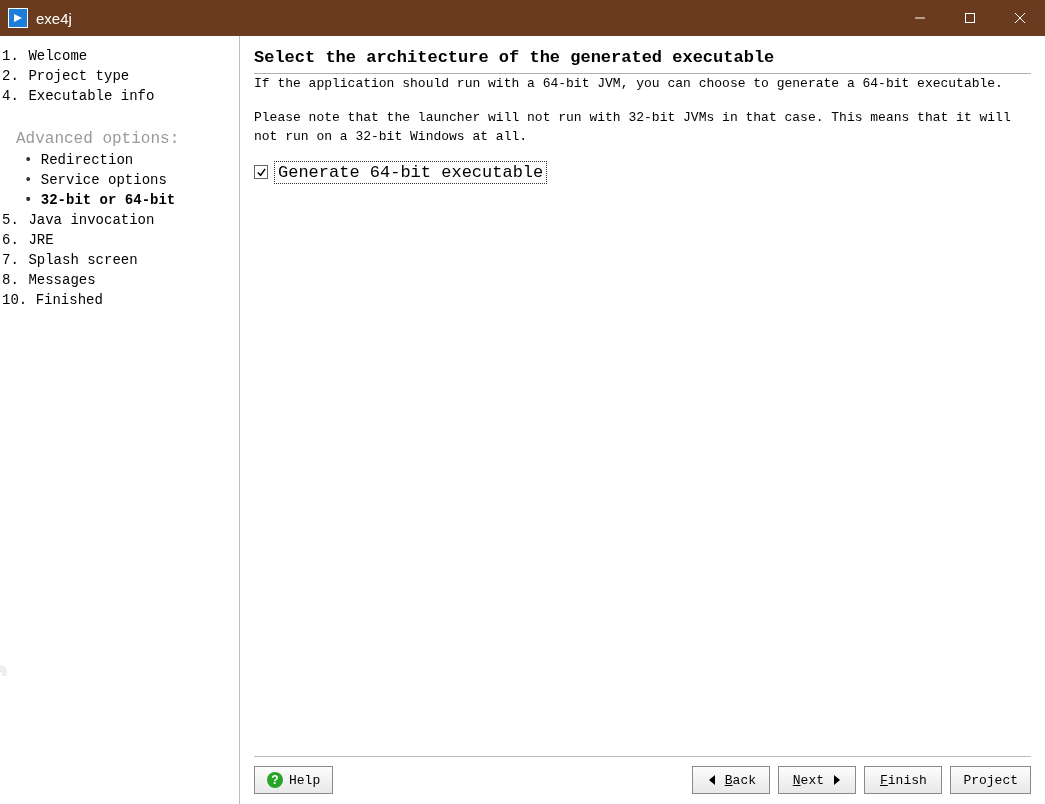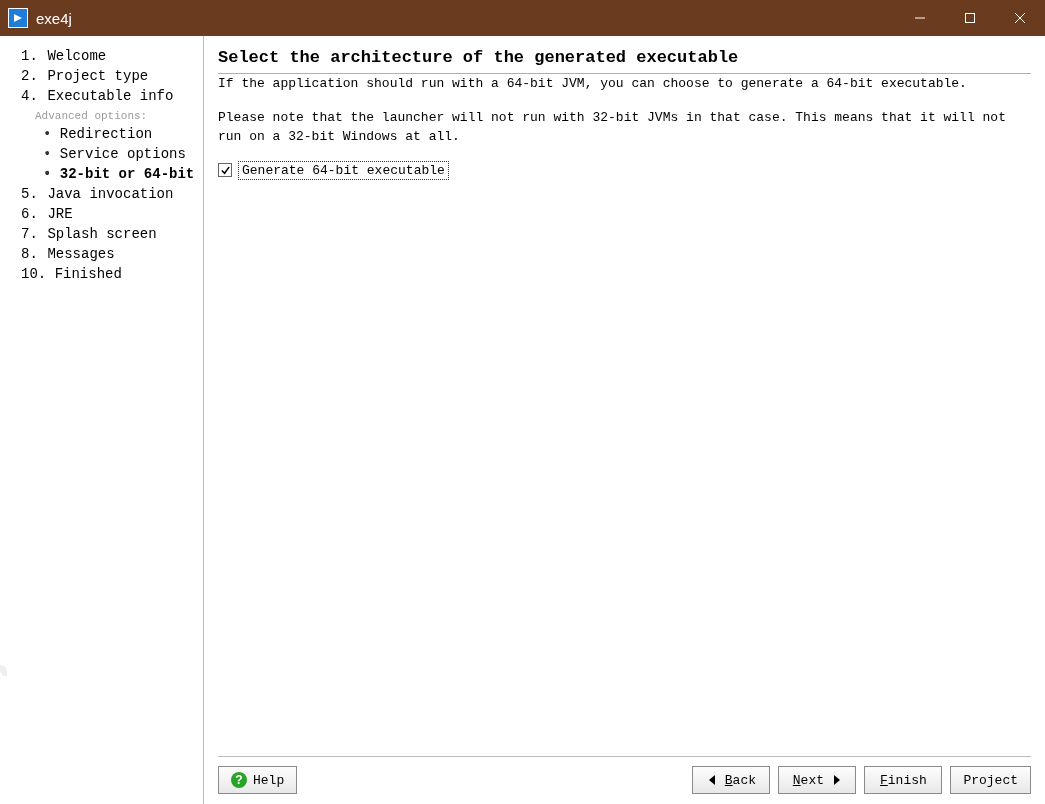--- a/index.html
+++ b/index.html
@@ -38,43 +38,44 @@
       width: 50px; height: 100%;
       display: flex; align-items: center; justify-content: center;
       color: #fff; cursor: pointer;
     }
     .body-area {
       display: flex;
       height: calc(100% - 36px);
       background: #fff;
     }
     .sidebar {
-      width: 204px;
+      width: 240px;
       border-right: 1px solid #bdbdbd;
-      padding: 10px 6px 10px 21px;
+      padding: 10px 6px 10px 2px;
       position: relative;
       display: flex;
       flex-direction: column;
     }
     .sidebar-list { flex: 0 0 auto; }
     .sidebar-item {
       padding: 2px 0 2px 0;
       cursor: pointer;
       font-family: "SimSun", "NSimSun", "Courier New", monospace;
       font-size: 14px;
       white-space: nowrap;
     }
     .sidebar-item.sub { padding-left: 22px; }
     .sidebar-item .num { display: inline-block; min-width: 18px; }
     .sidebar-item.sub::before { content: "• "; color: #333; }
     .sidebar-item.active { font-weight: bold; }
     .sidebar-header {
       color: #9a9a9a;
-      font-size: 11px;
+      font-size: 16px;
       padding: 4px 0 2px 14px;
+      margin-top: 20px;
     }
     .sidebar-watermark {
       position: absolute;
       bottom: 14px;
       left: 8px;
       color: #eee;
       font-size: 48px;
       font-weight: bold;
       letter-spacing: 2px;
       transform: rotate(-90deg);
@@ -113,21 +114,21 @@
       border: 1px solid #666;
       display: flex; align-items: center; justify-content: center;
       cursor: pointer;
       background: #fff;
     }
     .checkbox-box svg { width: 11px; height: 11px; }
     .checkbox-label {
       border: 1px dotted #333;
       padding: 1px 3px;
       font-family: "SimSun", "NSimSun", "Courier New", monospace;
-      font-size: 13px;
+      font-size: 17px;
     }
     .main-content { flex: 1; }
     .footer {
       border-top: 1px solid #bdbdbd;
       padding-top: 9px;
       display: flex;
       align-items: center;
       gap: 8px;
     }
     .footer .spacer { flex: 1; }

